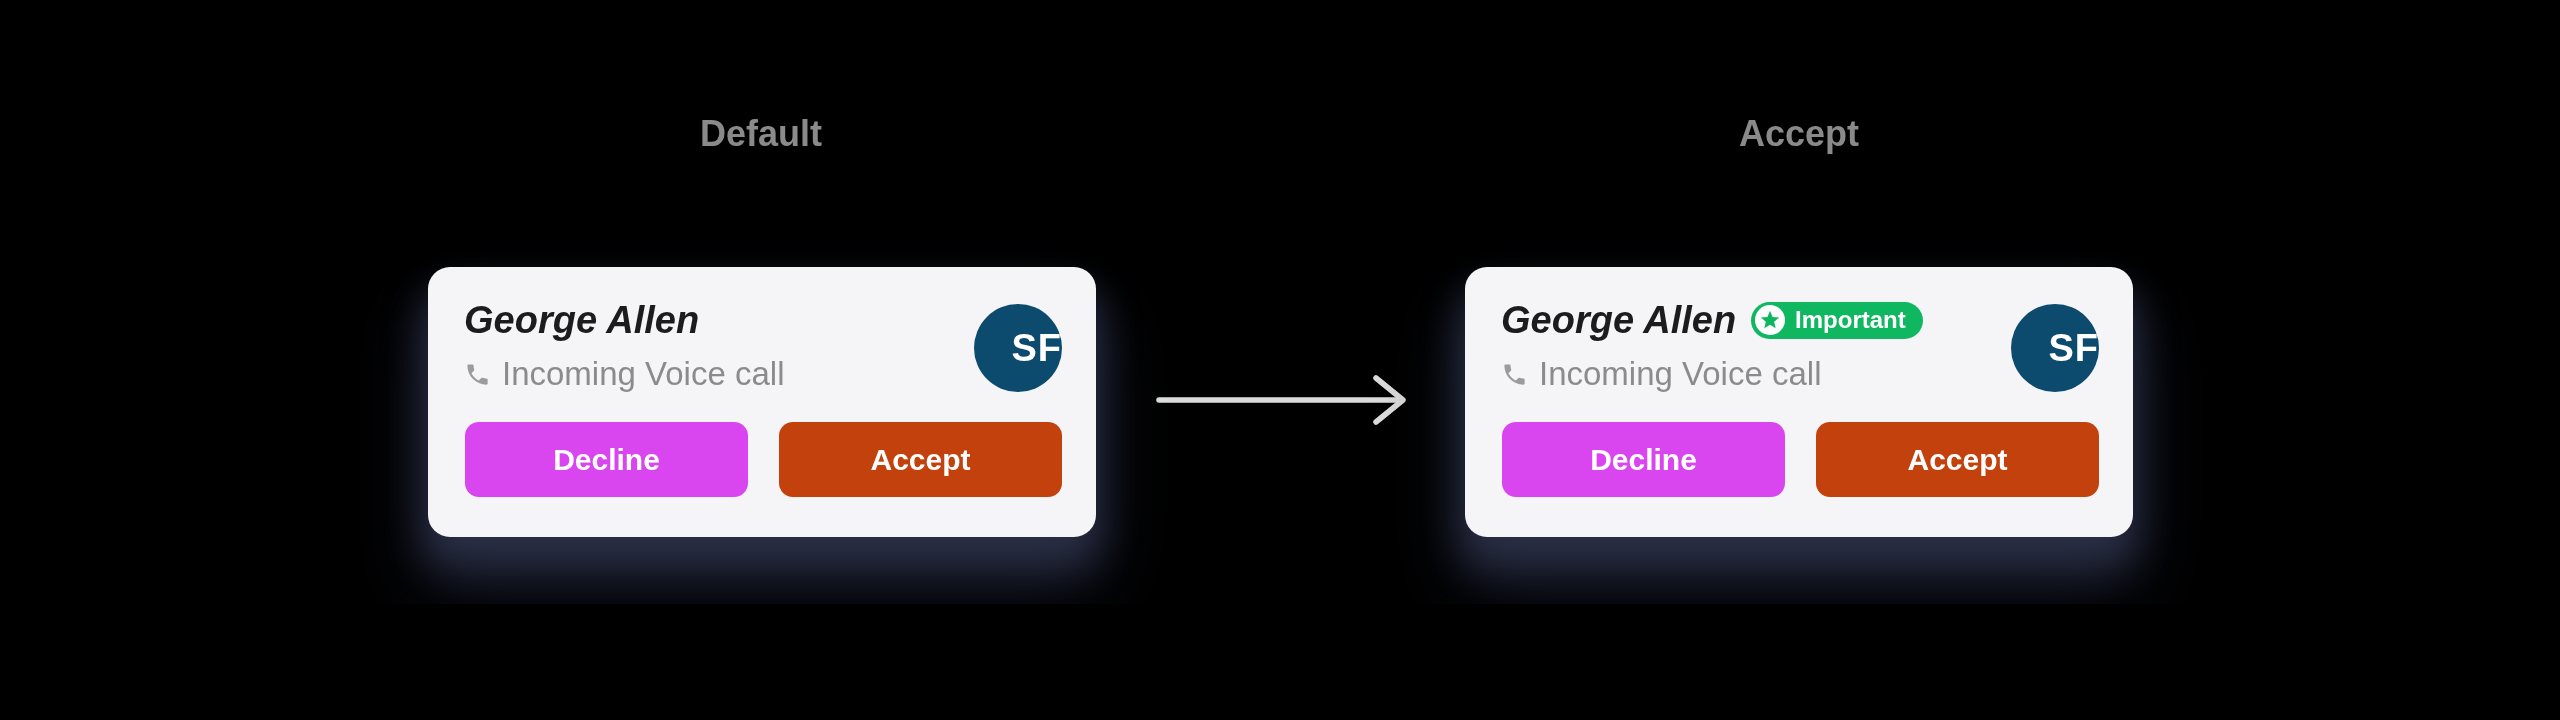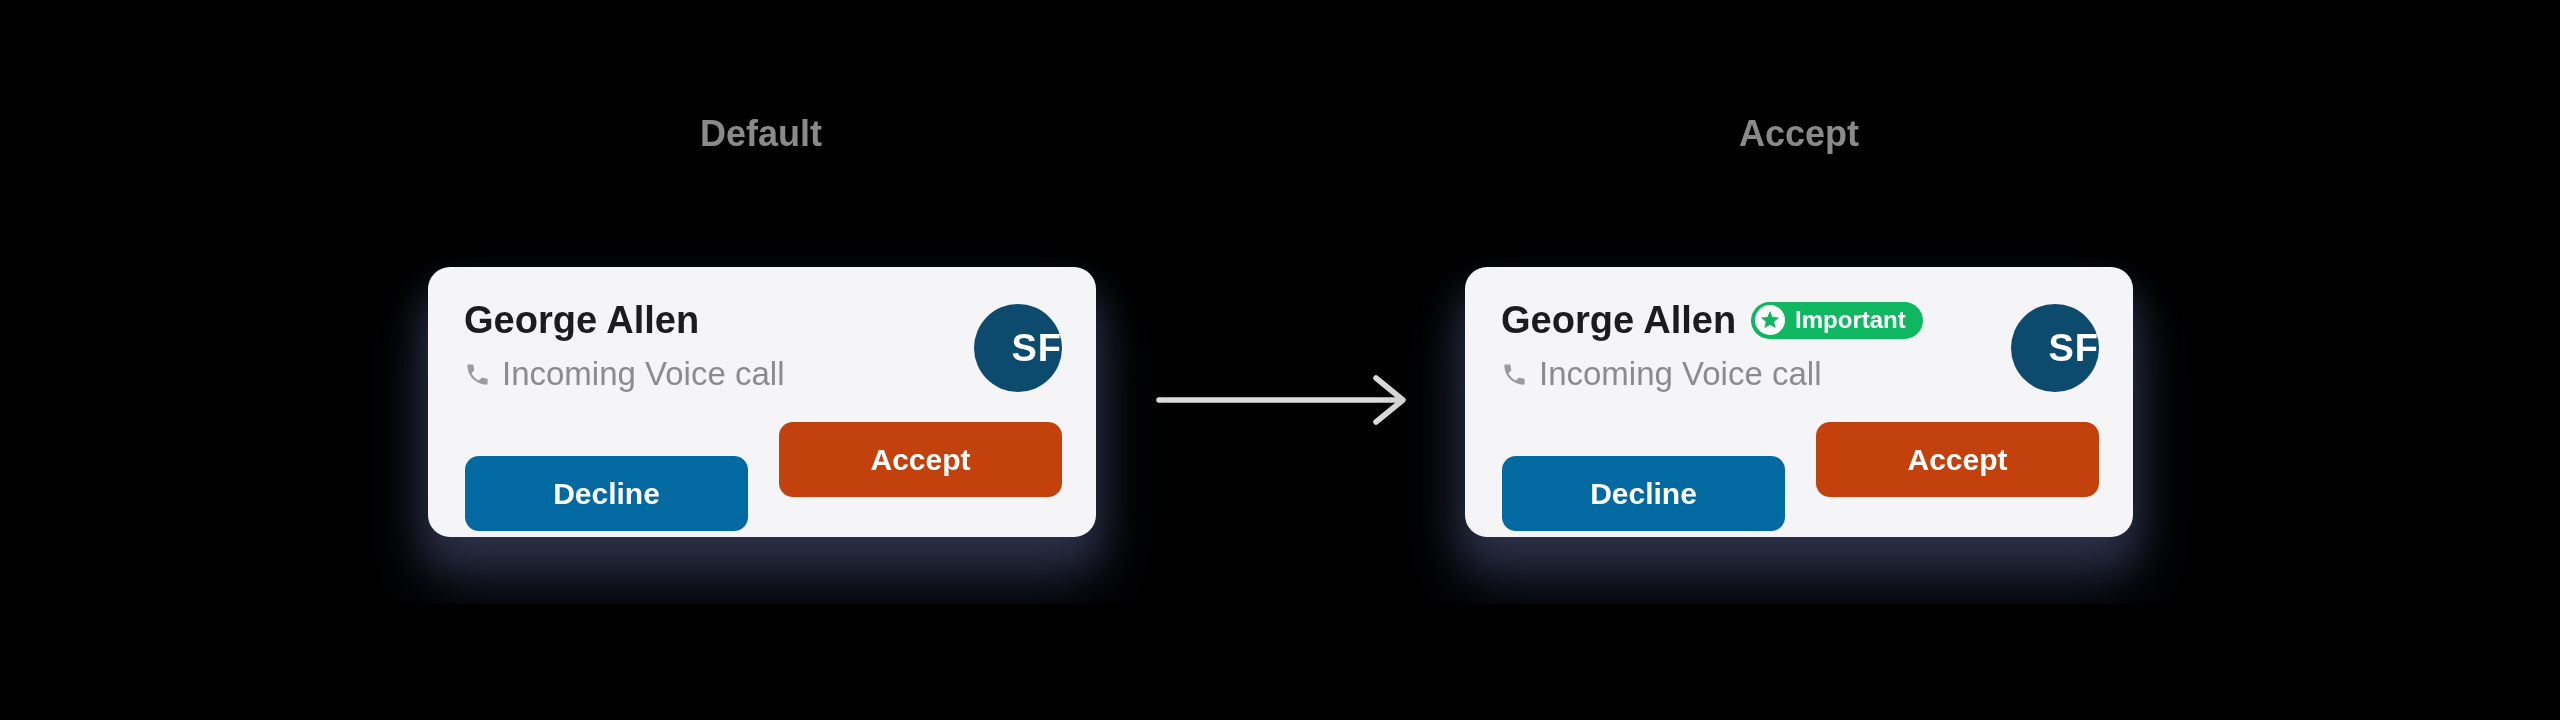--- a/index.html
+++ b/index.html
@@ -48,20 +48,21 @@
     display: flex;
     align-items: center;
     gap: 15px;
   }
   .caller-name {
     font-size: 38px;
     font-weight: bold;
     color: #1c1c1c;
     line-height: 1;
     white-space: nowrap;
+    font-style: italic;
   }
   .badge {
     display: inline-flex;
     align-items: center;
     height: 37px;
     background: #0fb860;
     border-radius: 19px;
     padding: 0 17px 0 4px;
     gap: 10px;
   }
@@ -138,21 +139,21 @@
     height: 75px;
     border: none;
     border-radius: 14px;
     font-family: "Liberation Sans", sans-serif;
     font-size: 30px;
     font-weight: bold;
     color: #ffffff;
     cursor: pointer;
     line-height: 1;
   }
-  .btn-decline { background: #0369a1; margin-top: 34px; }
+  .btn-decline { background: #d946ef; }
   .btn-accept  { background: #c2410c; }
 
   .arrow-wrap {
     position: absolute;
     left: 1153px;
     top: 370px;
     width: 260px;
     height: 60px;
   }
 </style>

